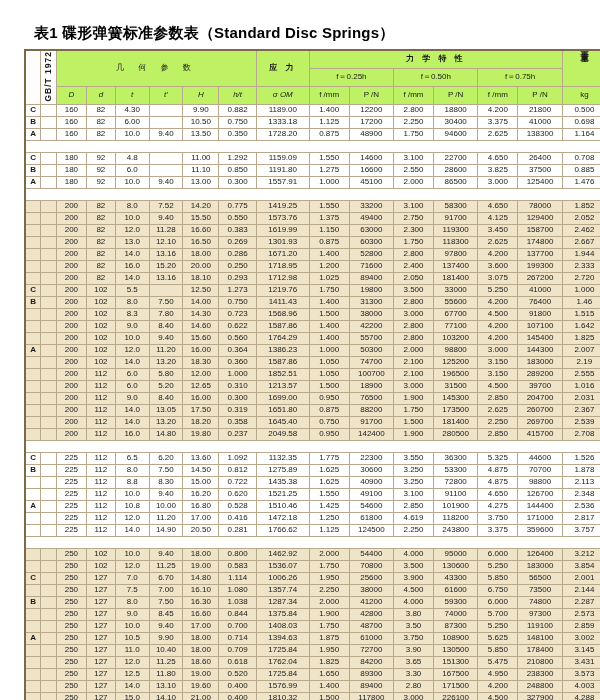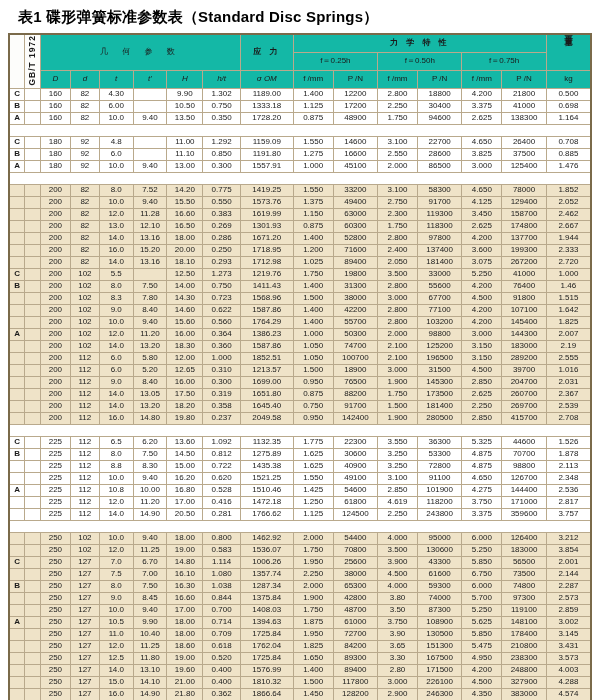--- a/index.html
+++ b/index.html
@@ -3,21 +3,21 @@
 <meta charset="utf-8">
 <style>
   html,body{margin:0;padding:0;}
   body{
     width:600px;height:700px;
     background:#ffffff;
     font-family:"Liberation Sans", sans-serif;
     color:#111;
     overflow:hidden;
   }
-  .page{width:600px;height:700px;position:relative;box-sizing:border-box;padding:0;}
+  .page{width:600px;height:700px;position:relative;box-sizing:border-box;padding:16px;}
   .title{
     font-size:15px;font-weight:bold;color:#000;
     padding:8px 0 6px 18px;letter-spacing:0.2px;
     white-space:nowrap;
   }
   table.main{
     border-collapse:collapse;
     width:584px;
     margin:0 8px;
     table-layout:fixed;
@@ -27,21 +27,21 @@
     font-size:8px;
     line-height:1.05;
     text-align:center;
     padding:0;
     height:11px;
     font-family:"Liberation Sans", sans-serif;
     color:#1a1a1a;
   }
   .outer{border:2px solid #7a6a4a;}
   
-  thead td{background:#14b8a6;font-weight:bold;}
+  thead td{background:#bef264;font-weight:bold;}
   .hdr-big{font-size:12px;font-weight:normal;letter-spacing:6px;}
   .hdr-mid{font-size:11px;font-weight:bold;letter-spacing:3px;}
   .hdr-sm{font-size:8.5px;font-weight:normal;}
   .vert{
     writing-mode:vertical-rl;
     transform:rotate(180deg);
     font-size:8.5px;font-weight:bold;
     white-space:nowrap;
     letter-spacing:1px;
   }
@@ -114,21 +114,21 @@
     </thead>
     <tbody id="tbody">
         <tr class="plain">
           <td class="grp-label">C</td>
           <td></td>
           <td>160</td>
           <td>82</td>
           <td>4.30</td>
           <td></td>
           <td>9.90</td>
-          <td>1.302</td>
+          <td>0.882</td>
           <td>1189.00</td>
           <td>1.400</td>
           <td>12200</td>
           <td>2.800</td>
           <td>18800</td>
           <td>4.200</td>
           <td>21800</td>
           <td>0.500</td>
         </tr>
         <tr class="plain">
@@ -795,21 +795,21 @@
           <td class="grp-label">B</td>
           <td></td>
           <td>250</td>
           <td>127</td>
           <td>8.0</td>
           <td>7.50</td>
           <td>16.30</td>
           <td>1.038</td>
           <td>1287.34</td>
           <td>2.000</td>
-          <td>65300</td>
+          <td>41200</td>
           <td>4.000</td>
           <td>59300</td>
           <td>6.000</td>
           <td>74800</td>
           <td>2.287</td>
         </tr>
         <tr class="band">
           <td class="grp-label"></td>
           <td></td>
           <td>250</td>

